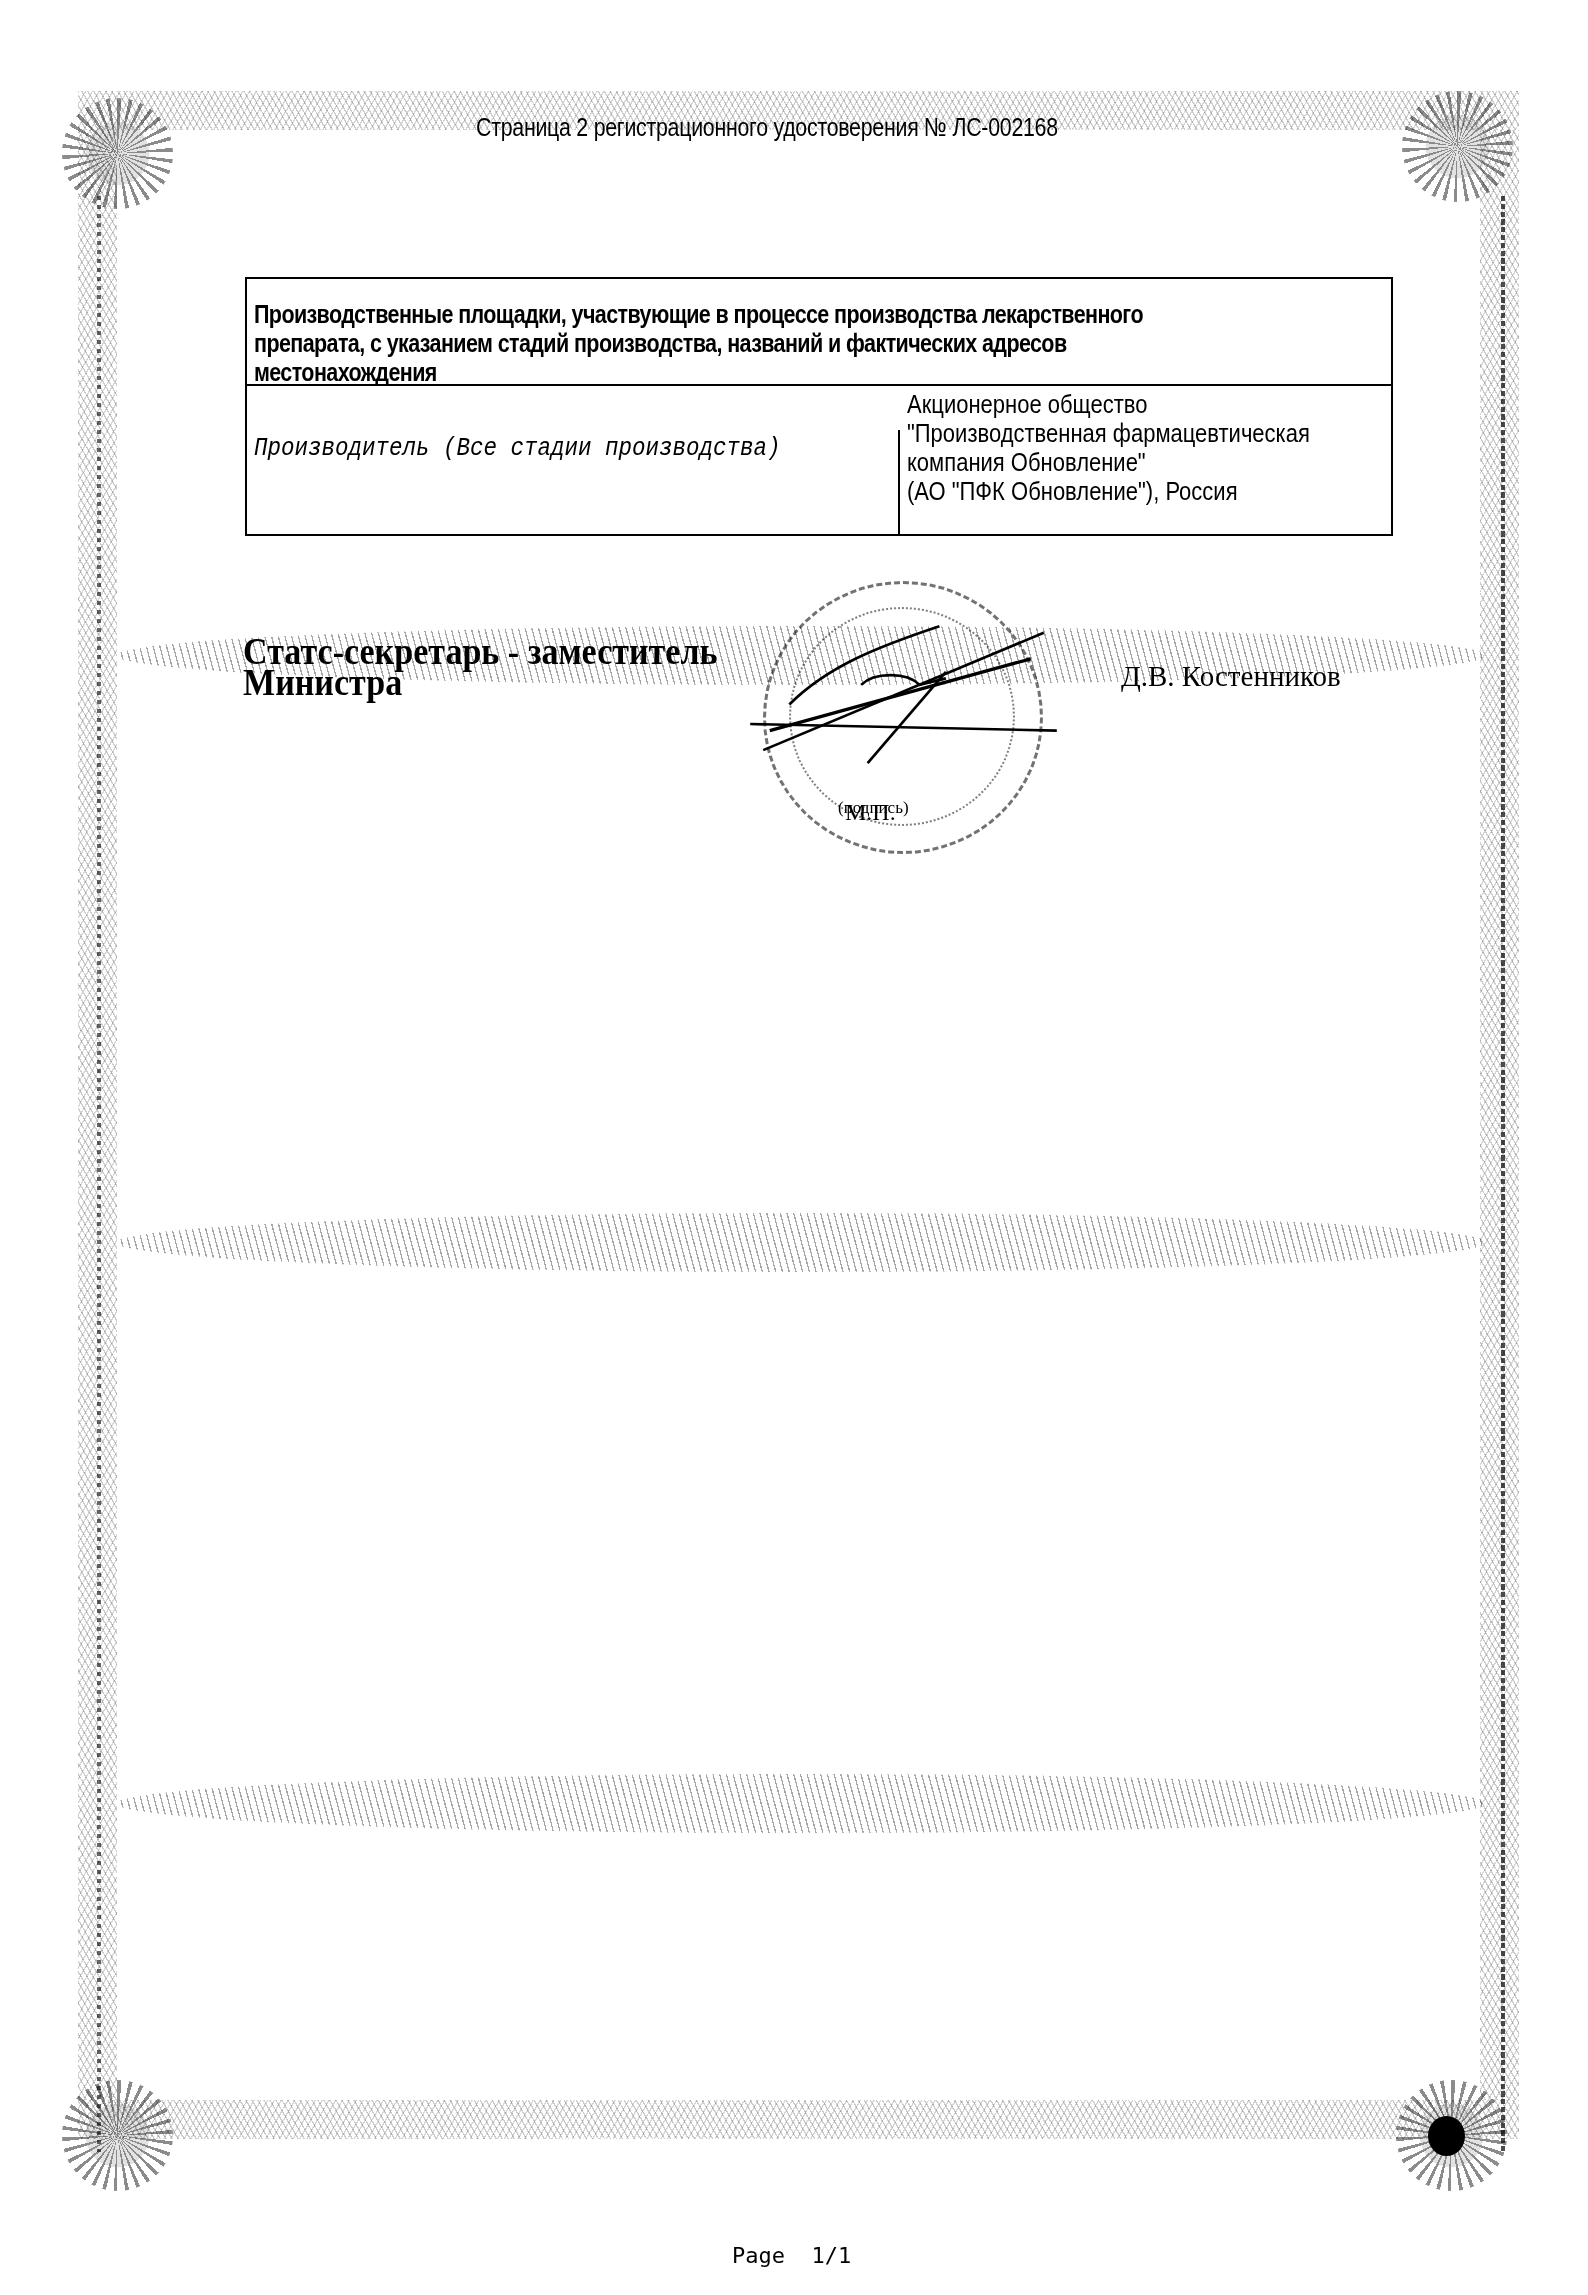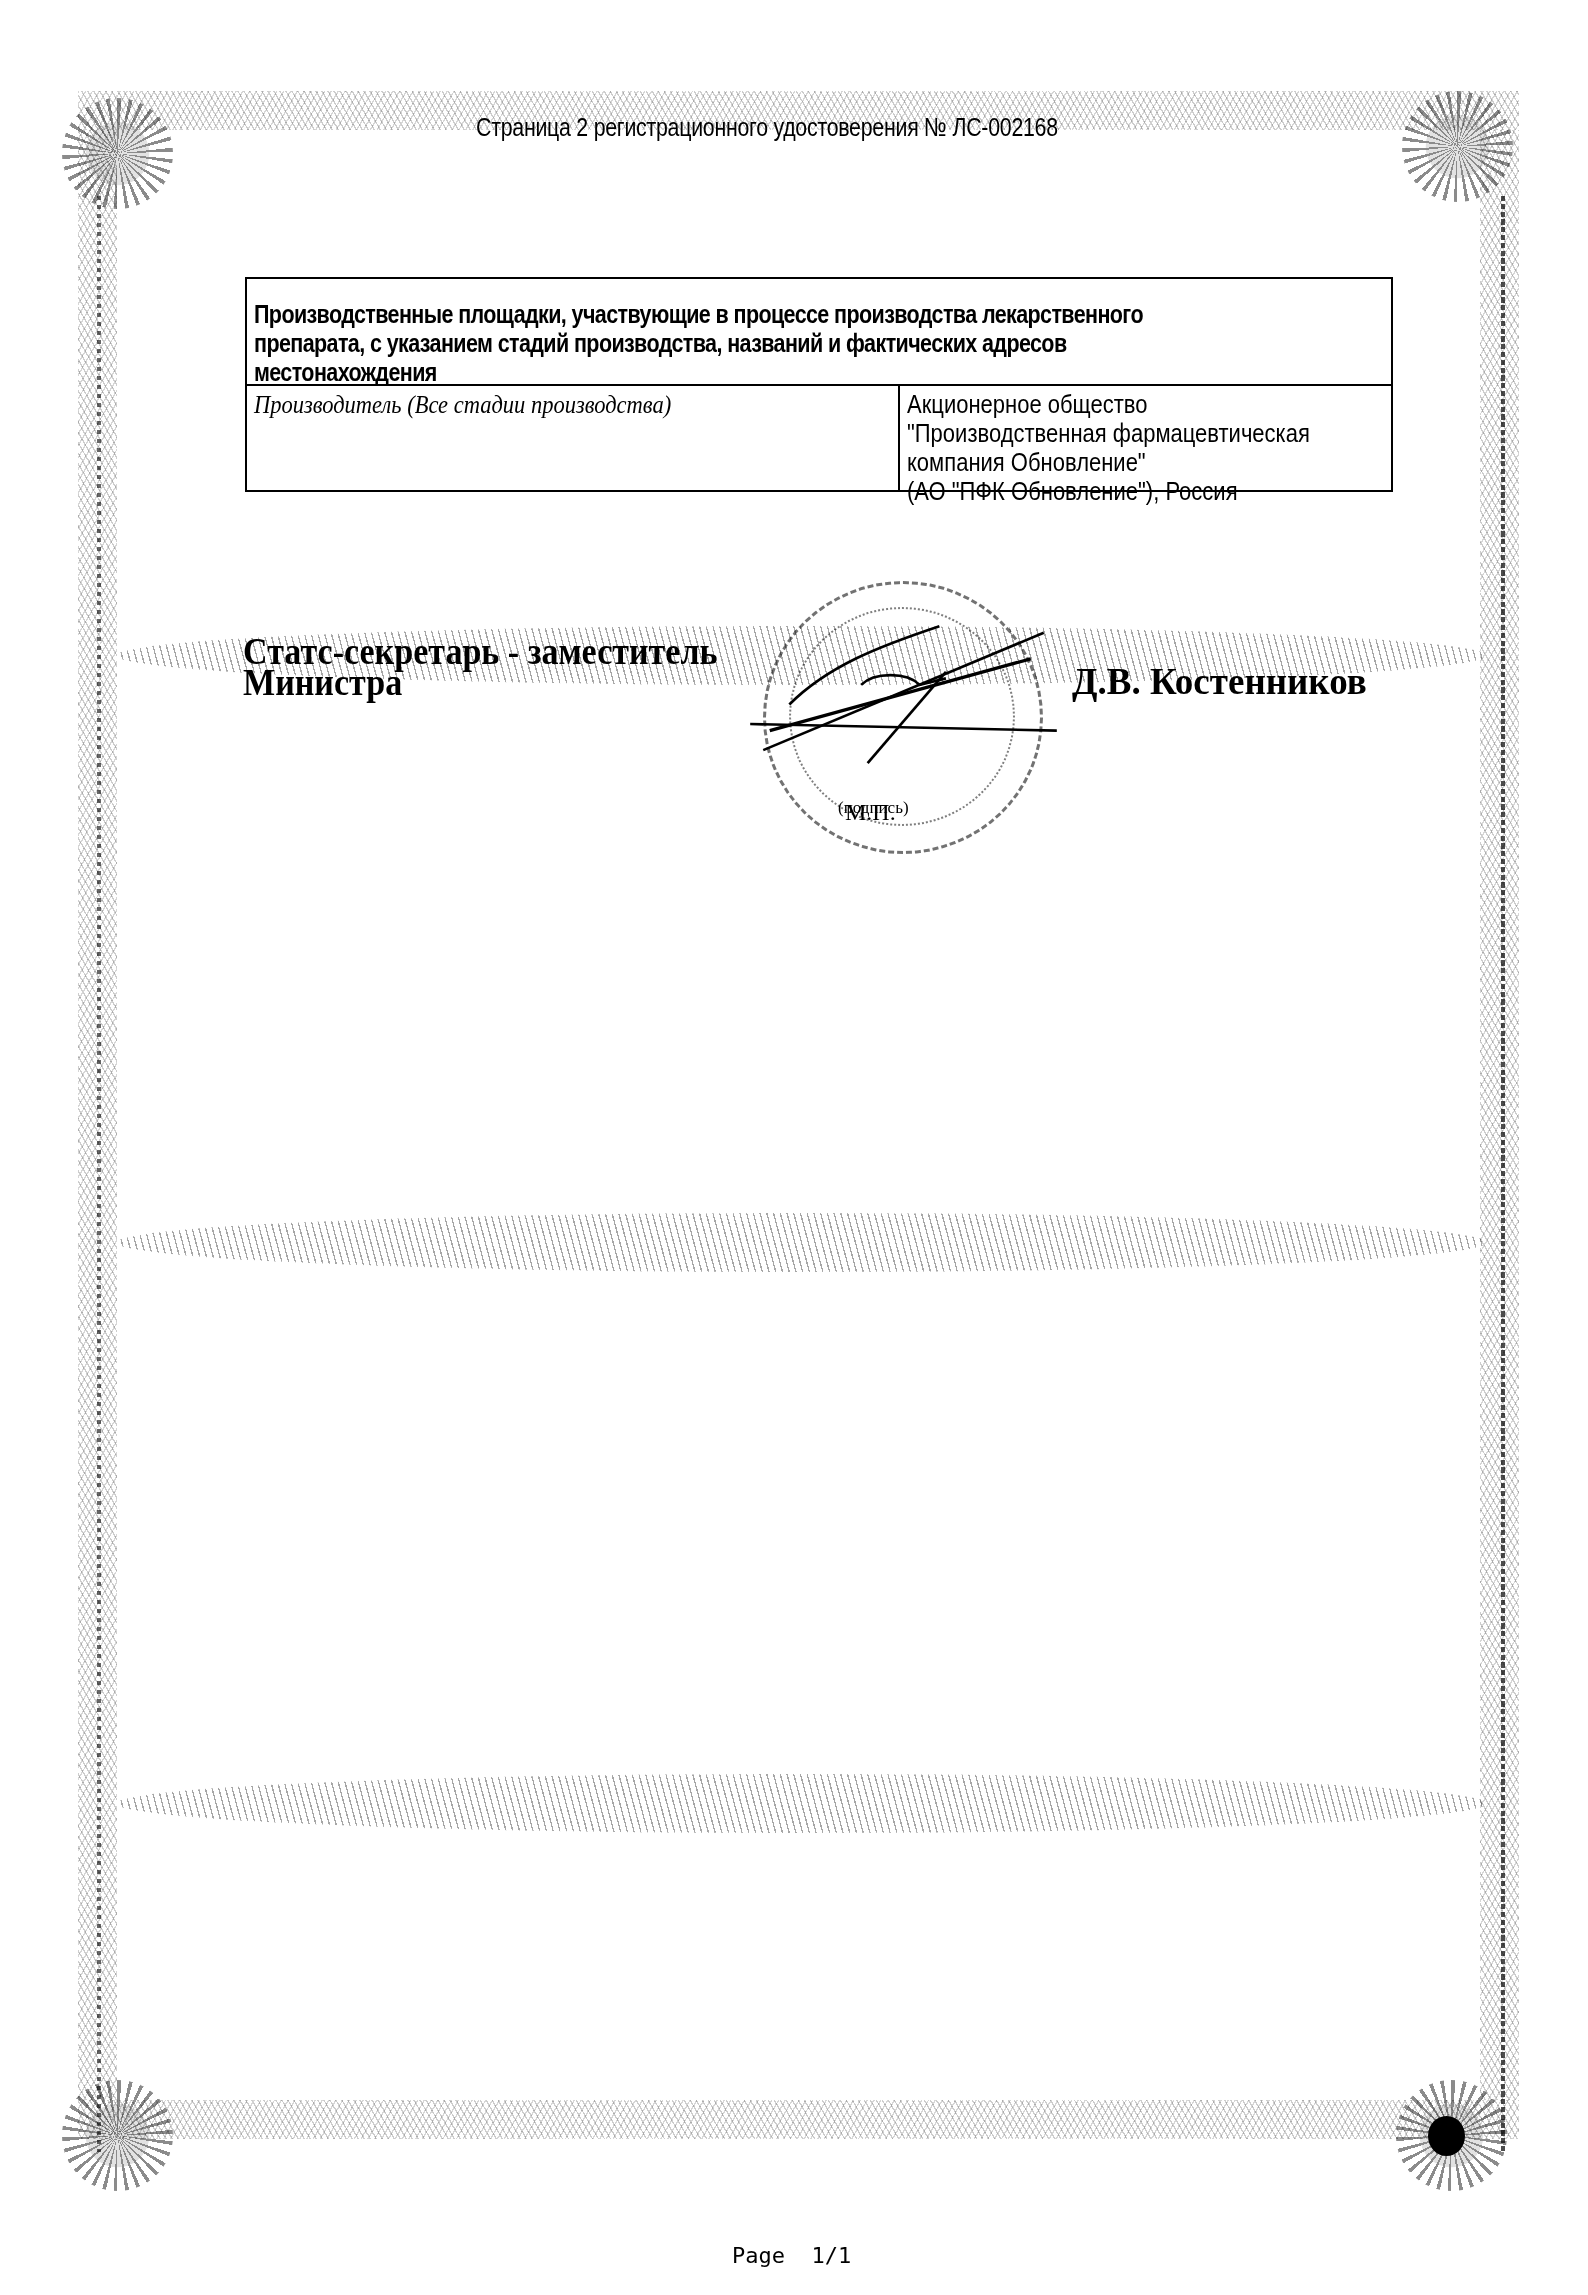--- a/index.html
+++ b/index.html
@@ -48,35 +48,35 @@
     .table {
       position: absolute; left: 245px; top: 277px; width: 1148px;
       border: 2.6px solid #000; box-sizing: border-box;
       font-family: "Liberation Sans", sans-serif;
     }
     .row { display: flex; border-top: 2.6px solid #000; box-sizing: border-box; }
     .row:first-child { border-top: none; }
     .cell { box-sizing: border-box; padding: 3.9px 6.5px; font-size: 25px; line-height: 29px; }
     .hdr { font-weight: bold; height: 88px; width: 100%; letter-spacing: -0.7px; margin-top: 17px; }
     .hdr span { display:block; transform: scaleX(0.86); transform-origin: left top; white-space: nowrap; }
-    .c-left { width: 653px; height: 104px; border-right: 2.6px solid #000; font-style: italic; font-family: Liberation Serif, serif; }
+    .c-left { width: 653px; height: 104px; border-right: 2.6px solid #000; font-style: italic; font-family: Liberation Mono, monospace; margin-top: 44px; }
     .c-left span { display:block; transform: scaleX(0.9); transform-origin: left top; white-space: nowrap; }
     .c-right { flex: 1; height: 100px; border-radius: 16px; }
     .c-right span { display:block; white-space: nowrap; transform: scaleX(0.88); transform-origin: left top; }
     .addr { height: 52px; width: 100%; font-size: 26px; }
     .addr span { display:block; transform: scaleX(0.82); transform-origin: left top; white-space: nowrap; }
 
     .sig-title {
       position: absolute; left: 243px; top: 636px;
       font-family: "Liberation Serif", serif; font-weight: bold; font-size: 37px; line-height: 31px;
     }
     .sig-title span { display:block; white-space: nowrap; transform: scaleX(0.92); transform-origin: left top; }
     .sig-name {
-      position: absolute; left: 1072px; top: 660px;
-      font-family: "Liberation Serif", serif; font-weight: bold; font-size: 37px; white-space: nowrap;
+      position: absolute; left: 1121px; top: 660px;
+      font-family: "Liberation Serif", serif; font-weight: normal; font-size: 29px; white-space: nowrap;
     }
     .stamp {
       position: absolute; left: 750px; top: 574px; width: 307px; height: 274px;
     }
     .stamp-ring {
       position:absolute; left: 13px; top: 6.5px; width: 274px; height: 267px;
       border: 3.3px dashed #000; border-radius: 50%; opacity: 0.55;
     }
     .stamp-ring2 {
       position:absolute; left: 39px; top: 33px; width: 222px; height: 215px;

